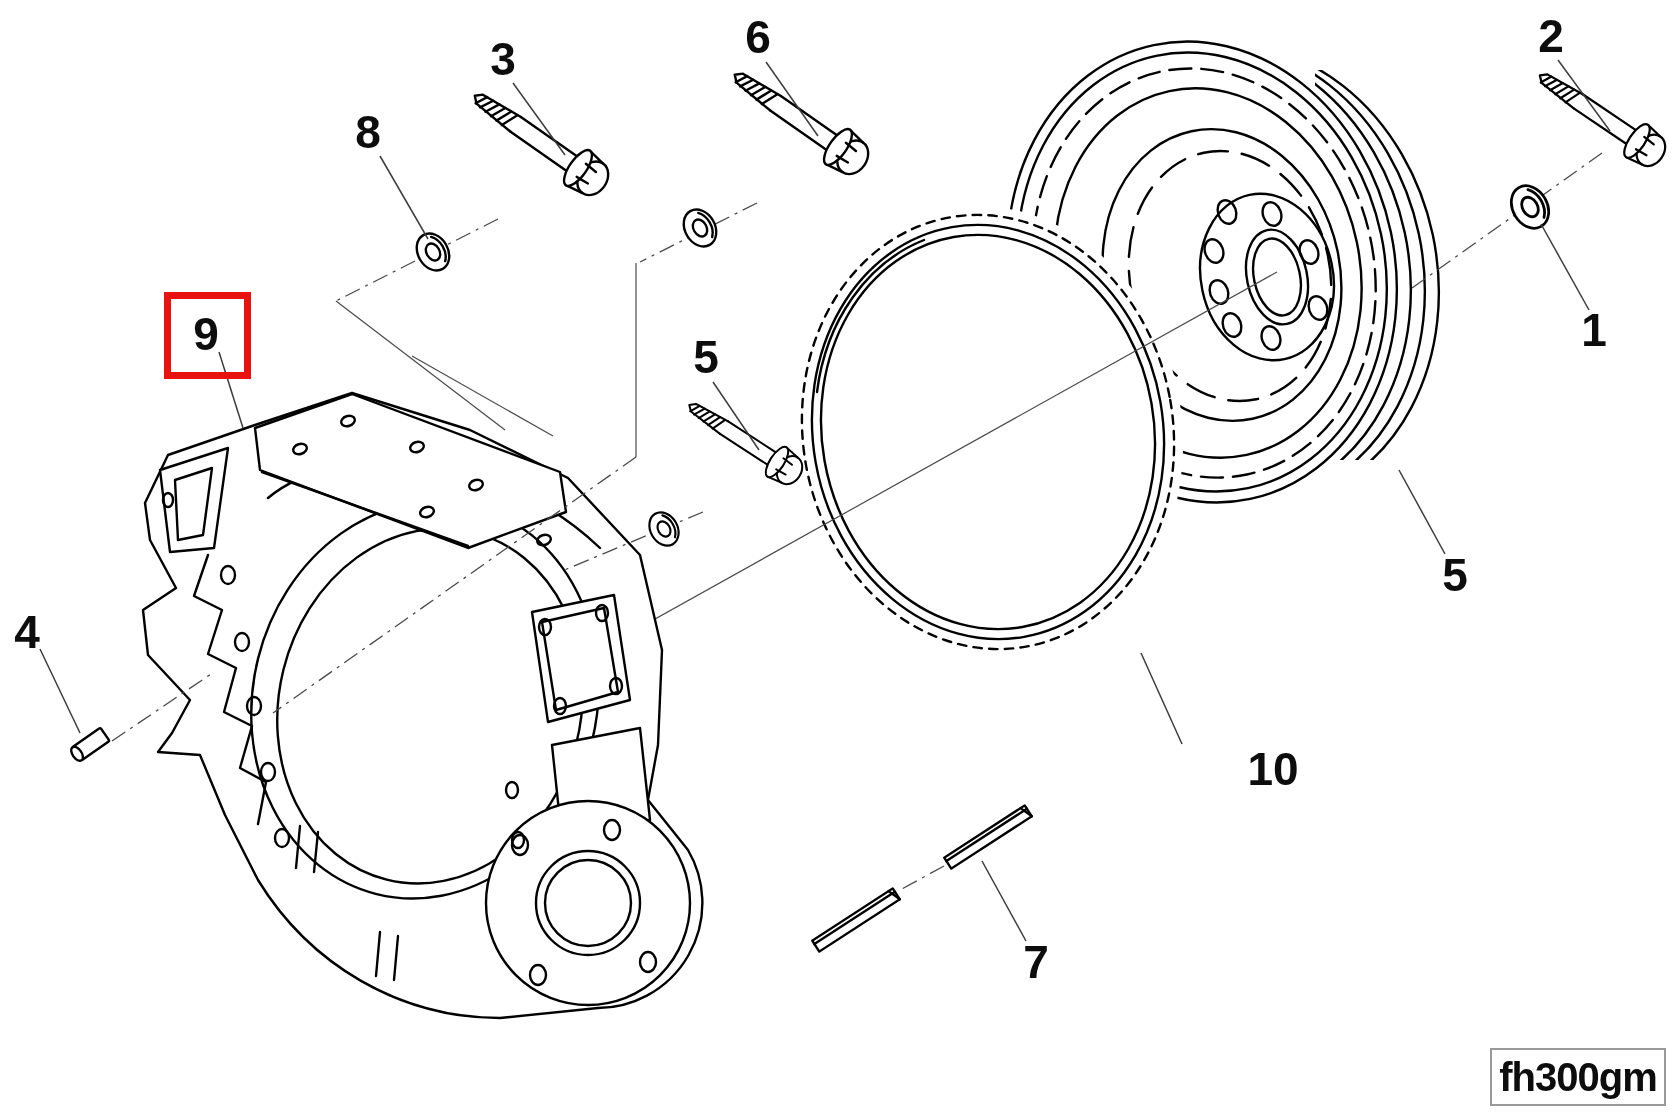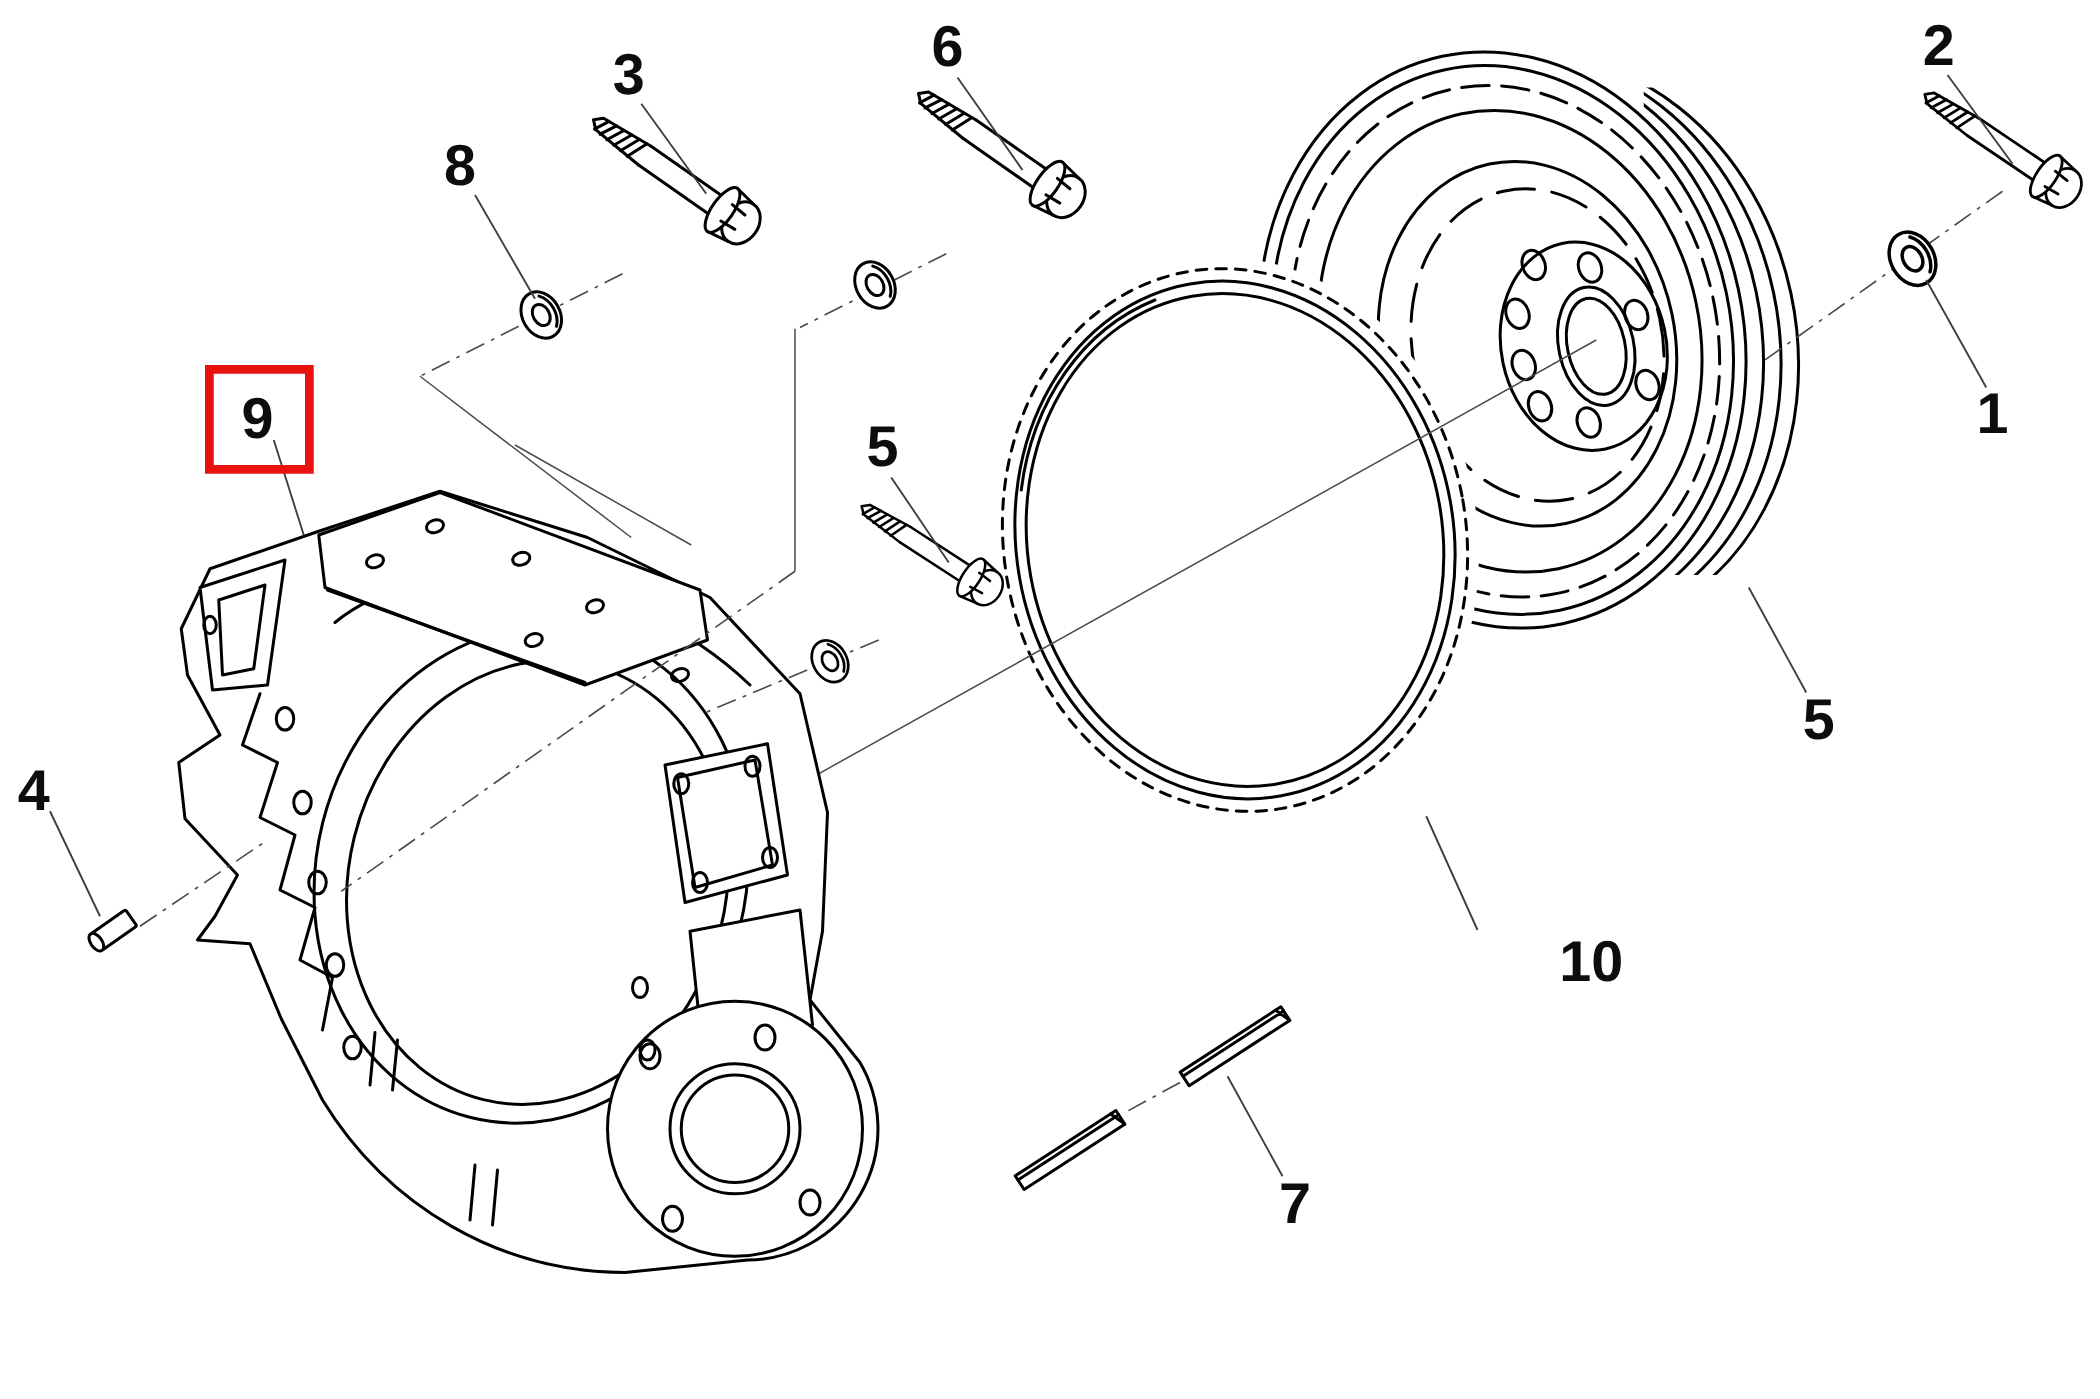--- a/index.html
+++ b/index.html
@@ -223,13 +223,14 @@
   <div class="callout" style="left:503px;top:59px;">3</div>
   <div class="callout" style="left:27px;top:632px;">4</div>
   <div class="callout" style="left:706px;top:357px;">5</div>
   <div class="callout" style="left:758px;top:37px;">6</div>
   <div class="callout" style="left:1036px;top:962px;">7</div>
   <div class="callout" style="left:368px;top:132px;">8</div>
   <div class="callout" style="left:206px;top:334px;">9</div>
   <div class="callout" style="left:1258px;top:769px;margin-left:15px;">10</div>
   <div class="callout" style="left:1455px;top:575px;">5</div>
 
+  <div class="code-box">fh300gm</div>
 </div>
 
 </body></html>

